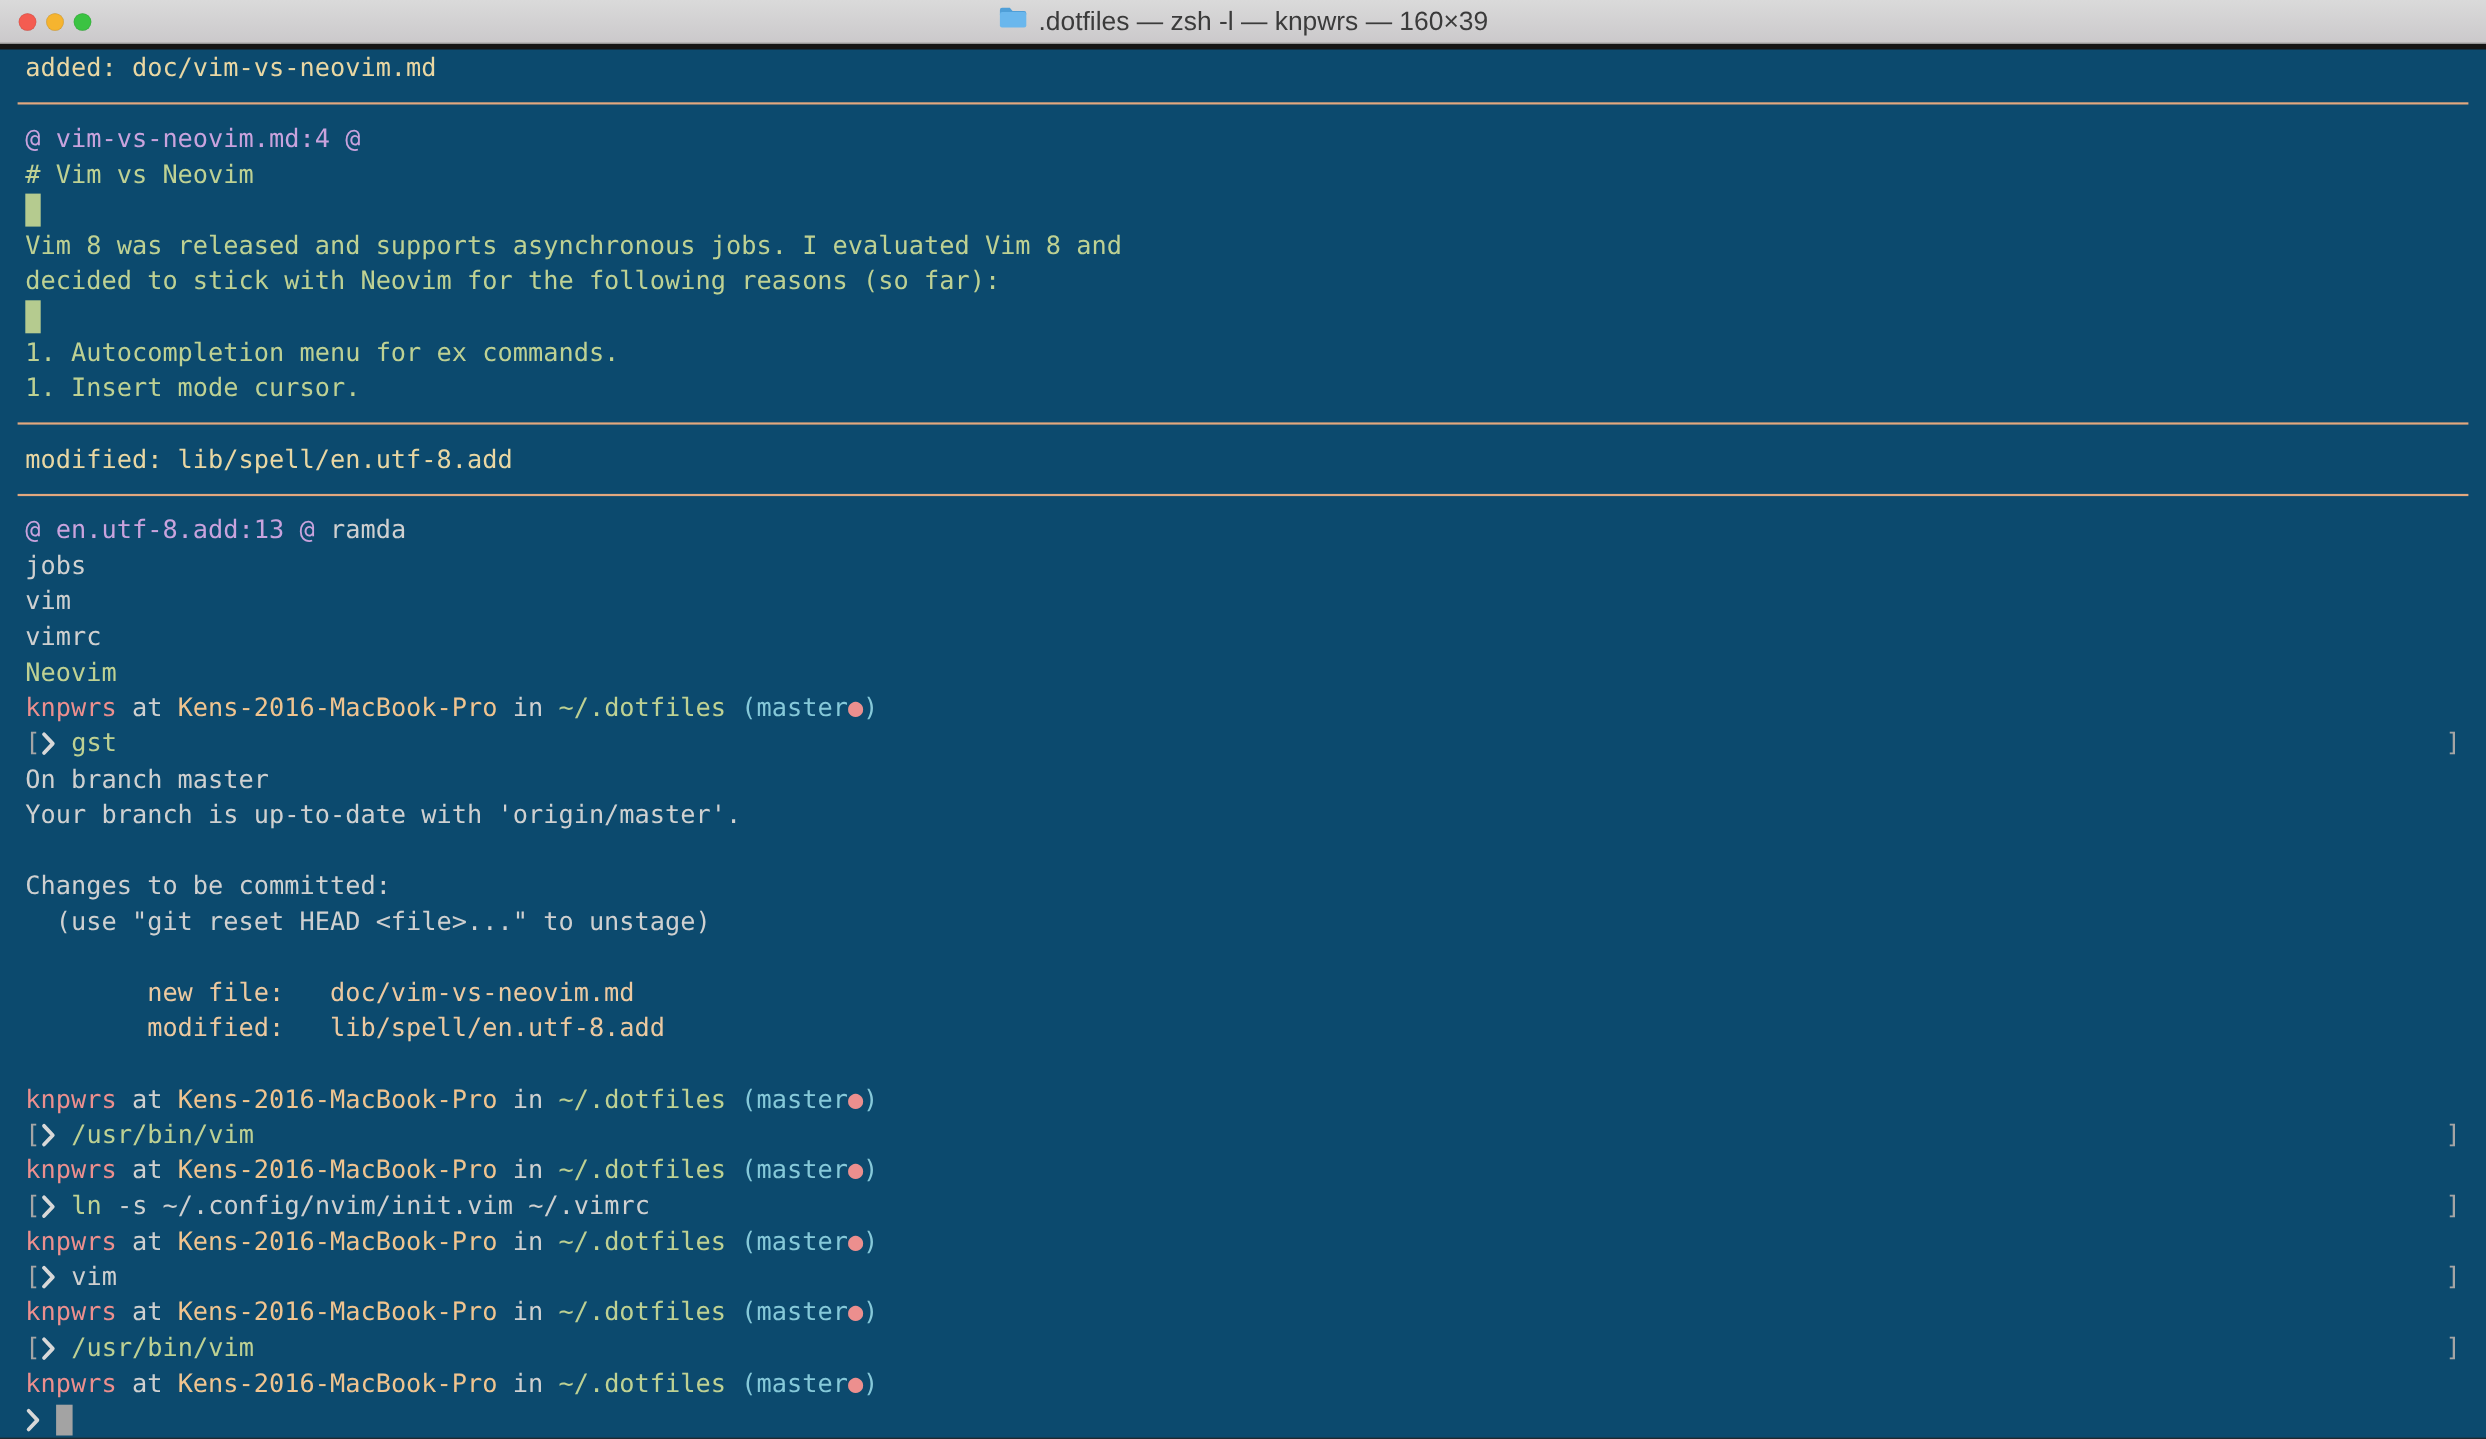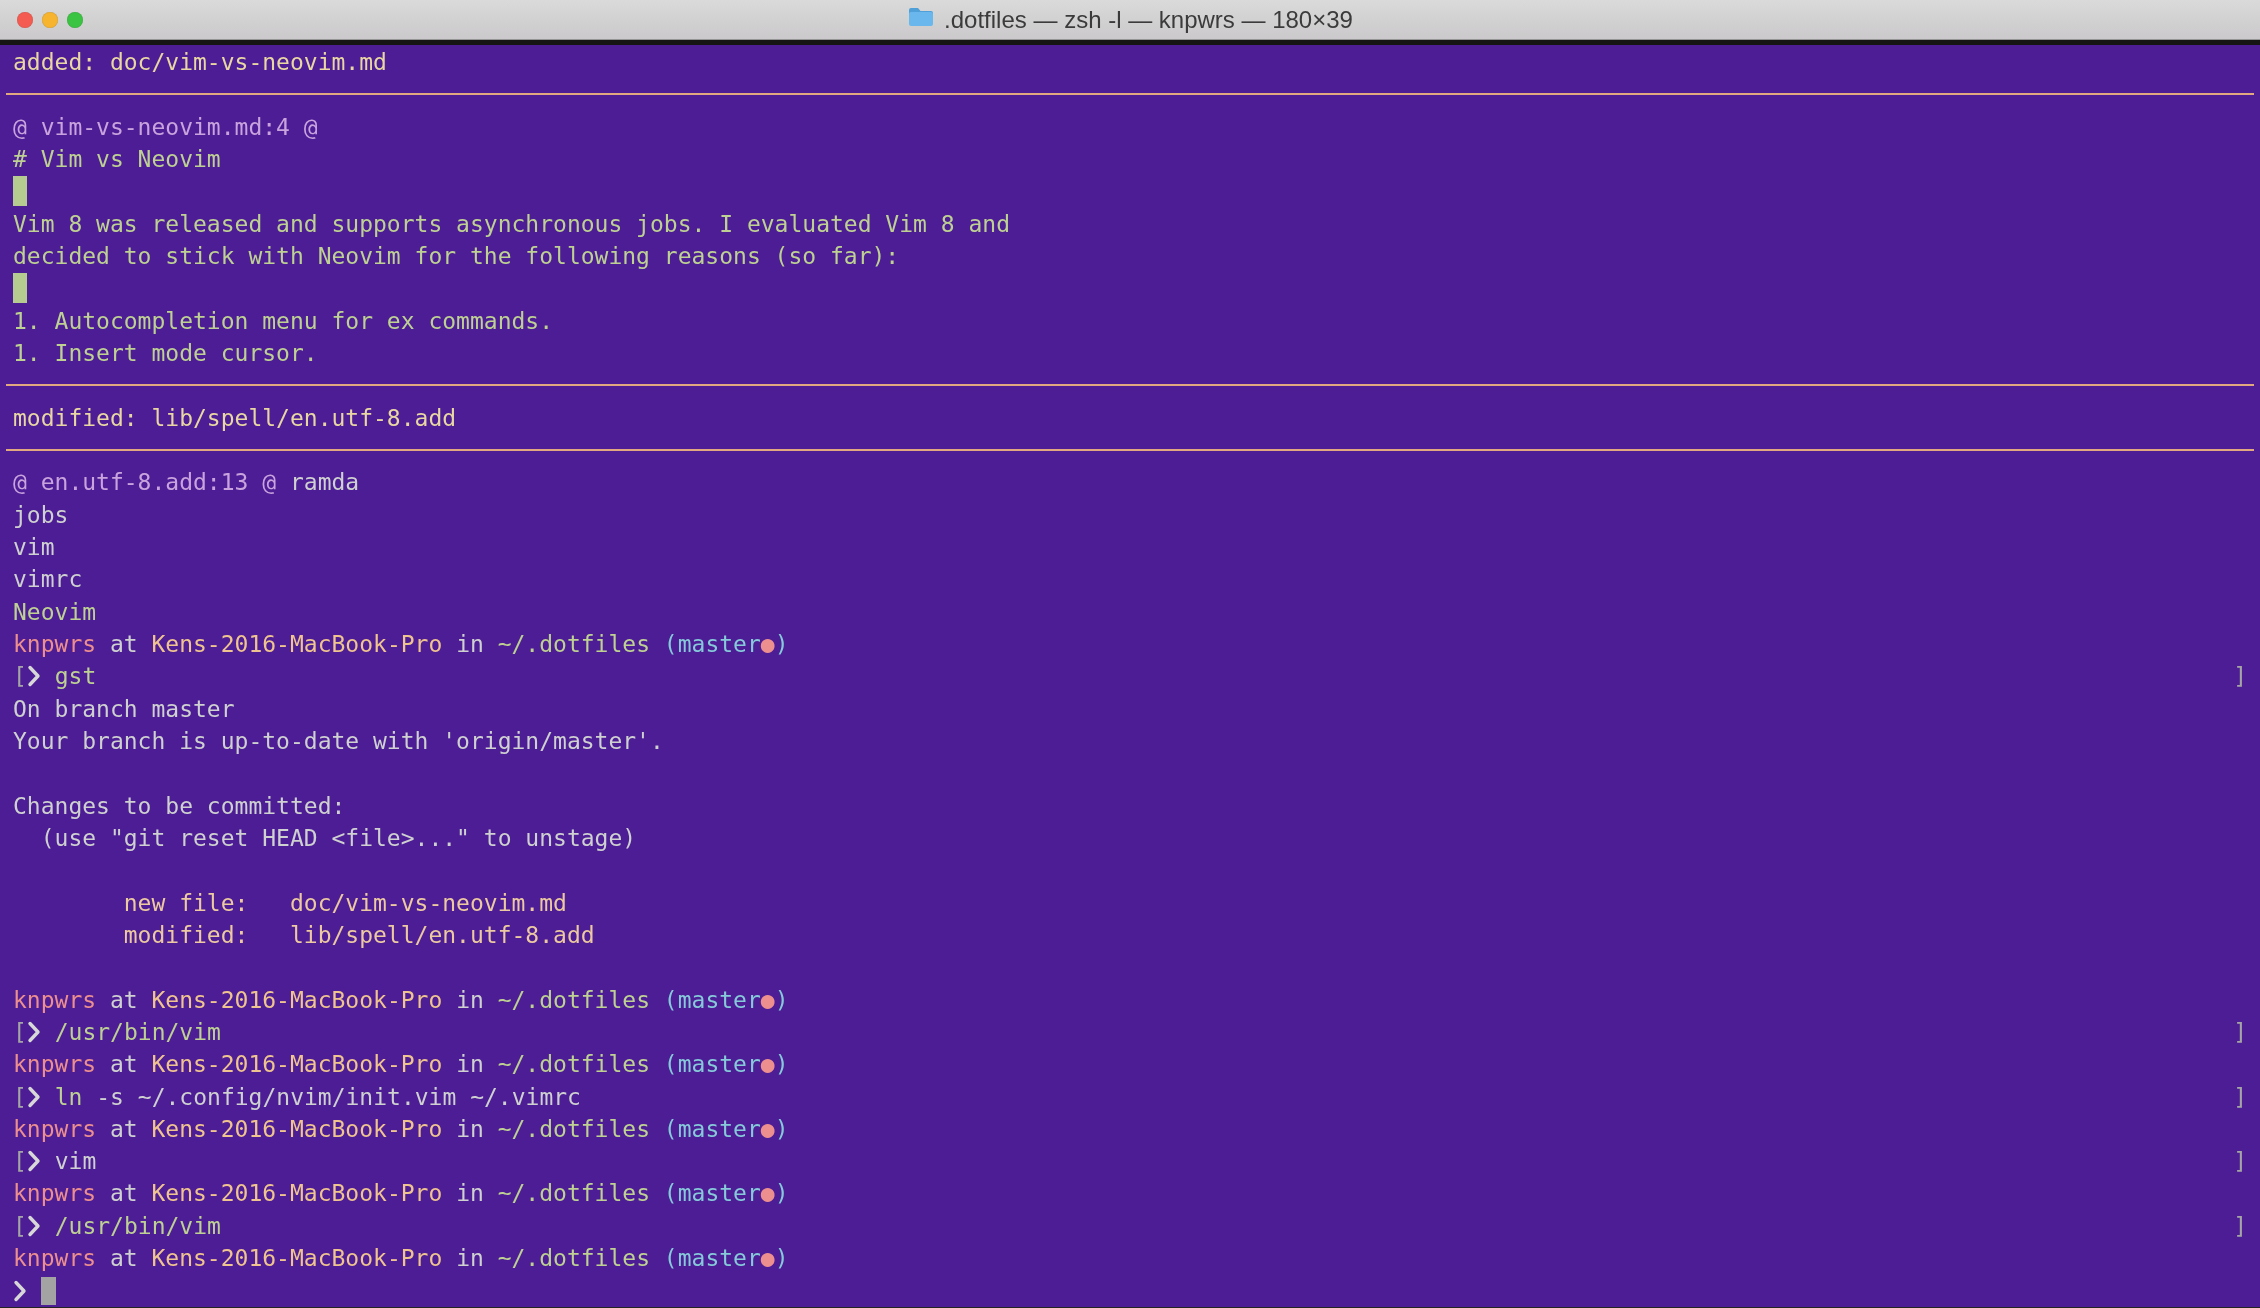--- a/index.html
+++ b/index.html
@@ -7,21 +7,21 @@
   body{width:2260px;height:1308px;background:#232323;overflow:hidden;
        font-family:"DejaVu Sans Mono","Liberation Mono",monospace}
   .titlebar{height:40px;background:linear-gradient(#dadada,#cbc9cb);
             border-bottom:1px solid #959595;position:relative;
             display:flex;align-items:center;justify-content:center}
   .controls{position:absolute;left:17px;top:0;height:100%;display:flex;align-items:center;gap:9px}
   .light{width:16px;height:16px;border-radius:50%;border:none;padding:0;
          box-shadow:inset 0 0 1px rgba(0,0,0,.35)}
   .titletext{display:flex;align-items:center;gap:9px;
              font-family:"Liberation Sans",sans-serif;font-size:24px;color:#3b3b3b}
-  .terminal{border-top:5px solid #151515;background:#4c1d95;padding:1px 13px 0}
+  .terminal{border-top:5px solid #151515;background:#0c4a6e;padding:1px 23px 0}
   .row{display:flex;align-items:center;height:32.33px;font-size:23px;
        white-space:pre;line-height:32.33px}
   .row.rule{margin:0 -7px}
   .ruleline{flex:1;height:2px}
   .addblock{display:inline-block;width:14px;height:30px}
   .cursor{display:inline-block;width:15px;height:28px}
   .chev{display:flex;align-items:center}
   .mlauto{margin-left:auto}
 </style>
 </head>
@@ -33,21 +33,21 @@
     <button class="light" style="background: rgb(246, 180, 47);"></button>
     <button class="light" style="background: rgb(59, 195, 66);"></button>
   </div>
   <div class="titletext">
     <span>
       <svg width="28" height="24" viewBox="0 0 28 24">
         <path id="folder-tab" d="M2 5 q0 -2 2 -2 h7 l2.5 3 h10.5 q2 0 2 2 v1 H2 Z" fill="#4f9fd8"></path>
         <rect id="folder-body" x="2" y="7" width="24" height="14" rx="2" fill="#6ab7ed"></rect>
       </svg>
     </span>
-    <span>.dotfiles — zsh -l — knpwrs — 180×39</span>
+    <span>.dotfiles — zsh -l — knpwrs — 160×39</span>
   </div>
 </div>
 
 <div class="terminal">
     <div class="row"><span style="color: rgb(233, 215, 163);">added: doc/vim-vs-neovim.md</span></div>
     <div class="row rule"><div class="ruleline" style="background: rgb(226, 168, 127);"></div></div>
     <div class="row"><span style="color: rgb(201, 163, 221);">@ vim-vs-neovim.md:4 @</span></div>
     <div class="row"><span style="color: rgb(190, 209, 147);"># Vim vs Neovim</span></div>
     <div class="row"><span class="addblock" style="background: rgb(181, 203, 143);"></span></div>
     <div class="row"><span style="color: rgb(190, 209, 147);">Vim 8 was released and supports asynchronous jobs. I evaluated Vim 8 and</span></div>

